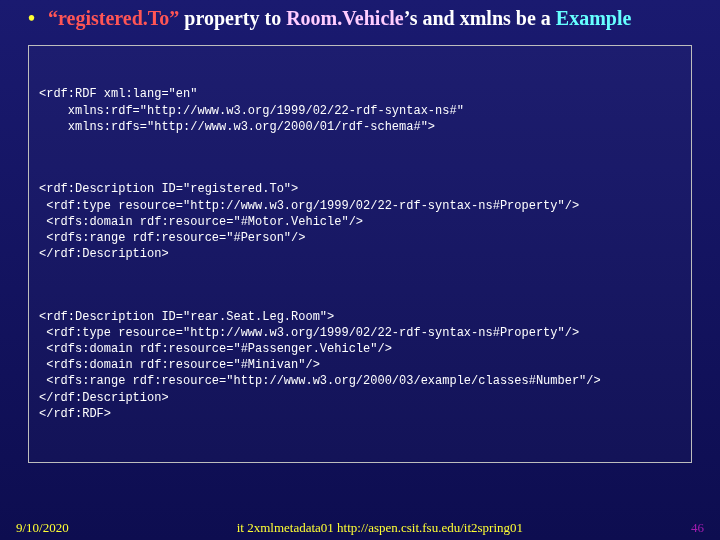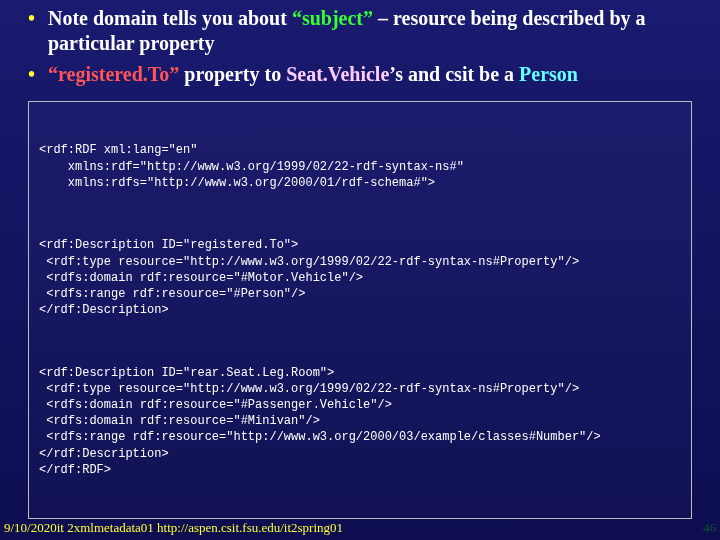--- a/index.html
+++ b/index.html
@@ -66,43 +66,40 @@
     overflow: hidden;
   }
   .codebox .block { display: block; margin-bottom: 14px; }
   .codebox .block:last-child { margin-bottom: 0; }
 
   .footer {
     position: absolute;
     left: 0;
     bottom: 4px;
     width: 720px;
-    padding: 0 4px;
+    padding: 0 16px;
     display: flex;
     justify-content: space-between;
     align-items: baseline;
     font-family: "Times New Roman", Times, serif;
     font-size: 13px;
   }
   .footer .date { color: #ffff33; }
-  .footer .mid  { color: #ffff33; text-align: left; flex: 1; }
-  .footer .num  { color: #14532d; }
+  .footer .mid  { color: #ffff33; text-align: center; flex: 1; }
+  .footer .num  { color: #a21caf; }
 </style>
 </head>
 <body>
 
 <div class="slide">
 
 
   <ul class="bullets">
     <li>
-      <span>Note domain tells you about </span><span class="subject">“subject”</span><span> – resource being described by a particular property</span>
-    </li>
-    <li>
-      <span class="redish">“registered.To”</span><span> property to </span><span class="motor">Seat.Vehicle</span><span>’s and csit be a </span><span class="person">Person</span>
+      <span class="redish">“registered.To”</span><span> property to </span><span class="motor">Room.Vehicle</span><span>’s and xmlns be a </span><span class="person">Example</span>
     </li>
   </ul>
 
   <div class="codebox">
     <span class="block">&lt;rdf:RDF xml:lang="en"
     xmlns:rdf="http://www.w3.org/1999/02/22-rdf-syntax-ns#"
     xmlns:rdfs="http://www.w3.org/2000/01/rdf-schema#"&gt;</span>
     <span class="block">&lt;rdf:Description ID="registered.To"&gt;
  &lt;rdf:type resource="http://www.w3.org/1999/02/22-rdf-syntax-ns#Property"/&gt;
  &lt;rdfs:domain rdf:resource="#Motor.Vehicle"/&gt;

